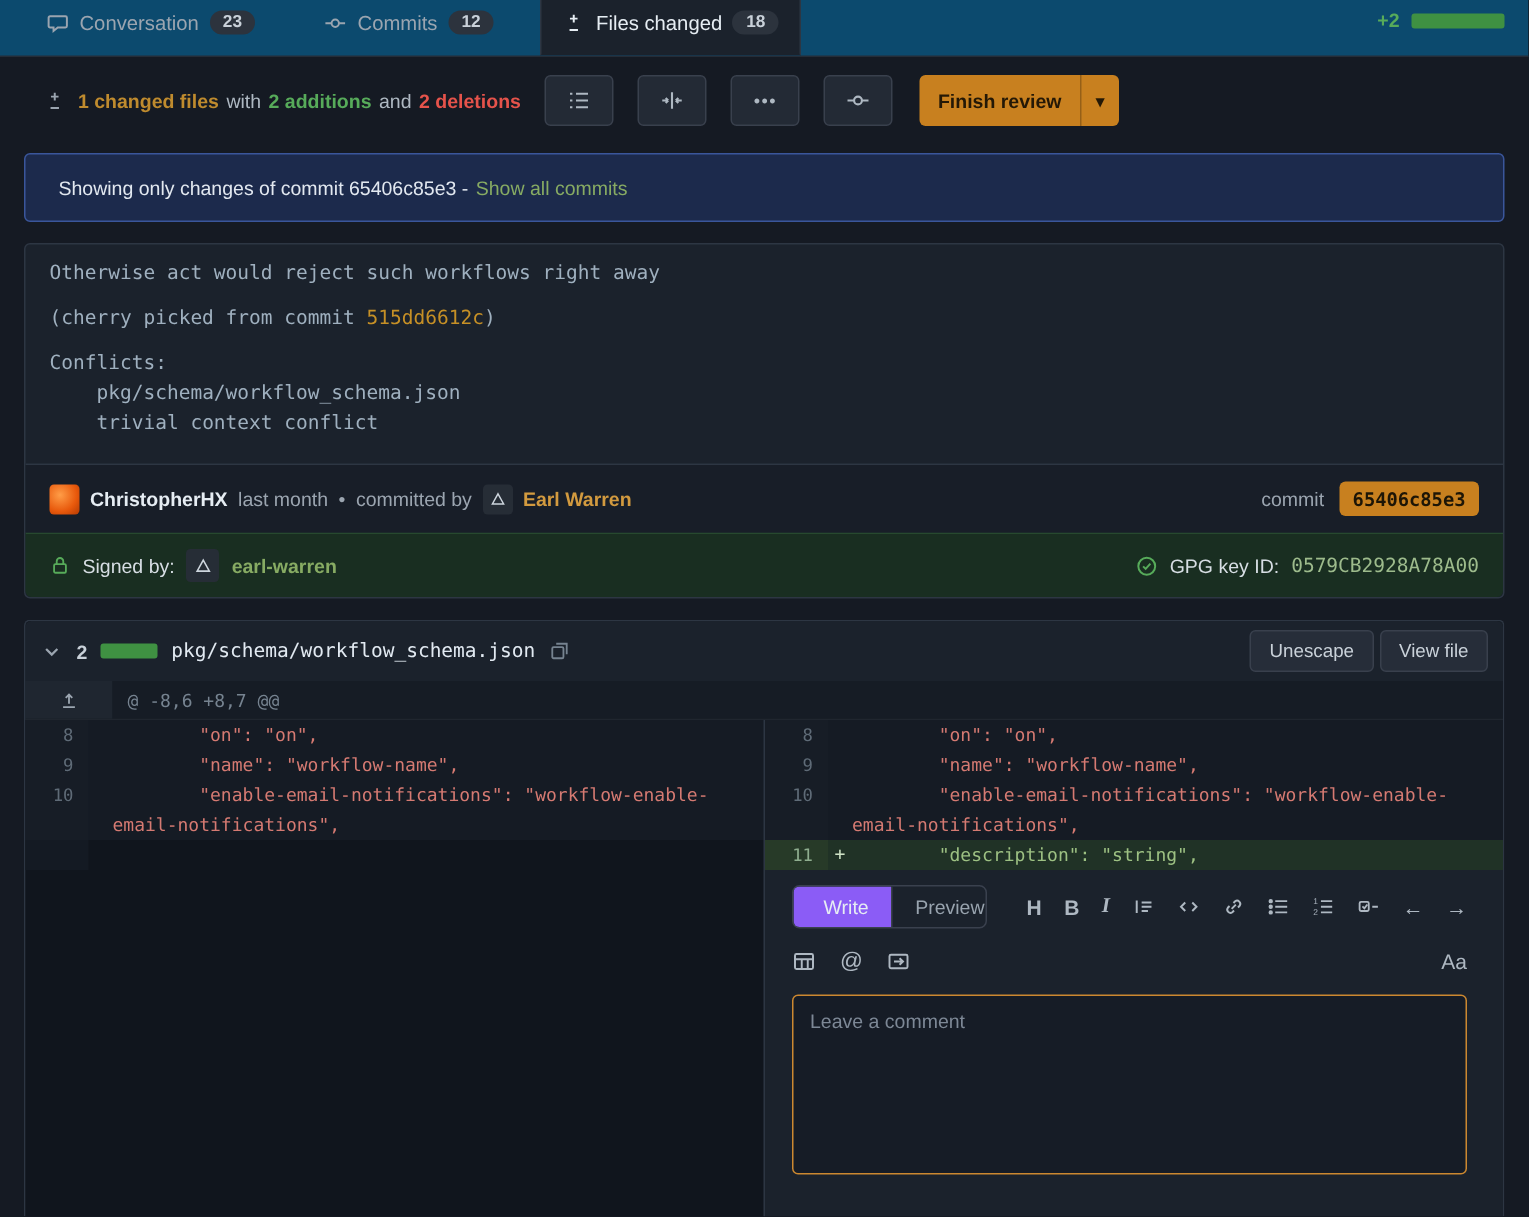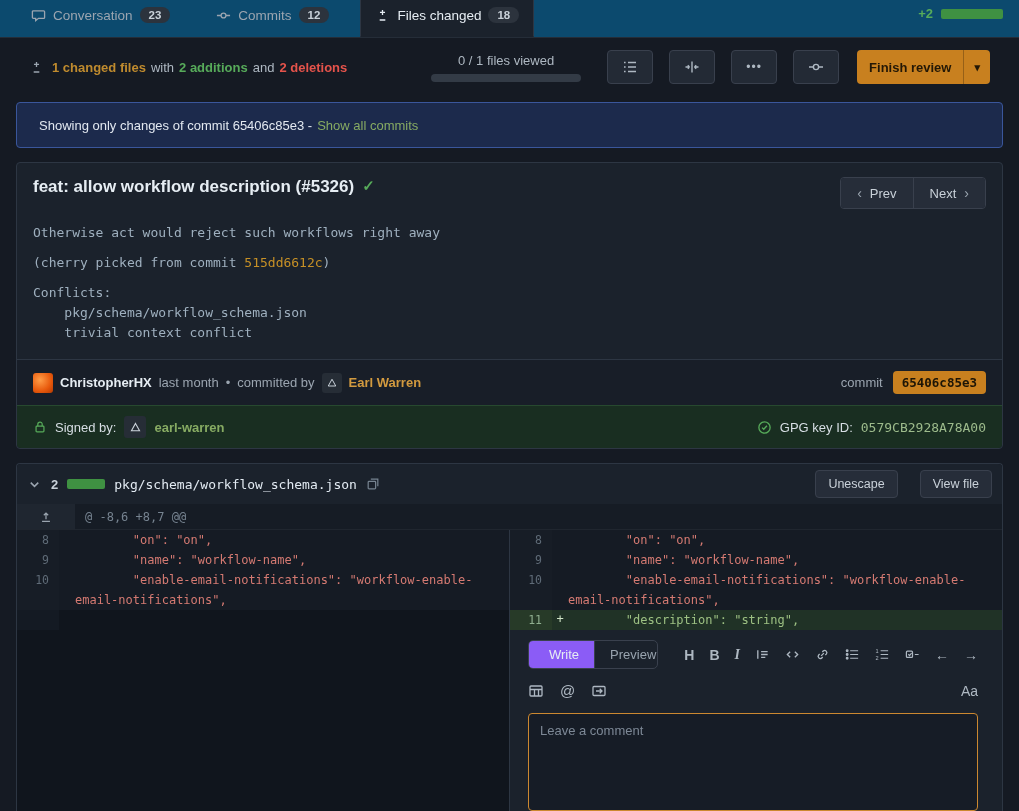--- a/index.html
+++ b/index.html
@@ -116,21 +116,21 @@
   }
   .diff-head{
     height:40px; background:#1b222c; display:flex; align-items:center; gap:9px; padding:0 10px;
     border-radius:4px 4px 0 0; flex-shrink:0;
   }
   .diff-head .chev{ color:#9ba5b0; cursor:pointer; display:flex; }
   .diff-head .fcount{ color:#c9d1d9; font-weight:600; }
   .diff-head .fbar{ width:38px; height:10px; background:#3f9142; border-radius:2px; }
   .file-path{ color:#e2eaf2; font-size:13px; }
   .copy-icon{ color:#768390; cursor:pointer; display:flex; }
-  .diff-head-btns{ margin-left:auto; display:flex; gap:22px; }
+  .diff-head-btns{ margin-left:auto; display:flex; gap:4px; }
   .small-btn{
     background:#262d39; border:1px solid #39404d; color:#c9d1d9; font-size:12.5px;
     padding:6px 12px; border-radius:4px; cursor:pointer;
   }
   .hunk-row{ display:flex; height:26px; flex-shrink:0; border-bottom:1px solid #20262f; }
   .hunk-gutter{
     width:58px; background:#1f2630; display:flex; align-items:center; justify-content:center;
     color:#9ba5b0; cursor:pointer; flex-shrink:0;
   }
   .hunk-text{
@@ -227,24 +227,20 @@
           <path d="M8 2v5.4M5.3 4.7h5.4M5 12.8h6"></path>
         </svg>
     </span>
     <span class="orange">1 changed files</span>
     <span class="plain">with</span>
     <span class="green">2 additions</span>
     <span class="plain">and</span>
     <span class="red">2 deletions</span>
   </div>
 
-  <div class="viewed-block">
-    <span class="vb-text">0 / 1 files viewed</span>
-    <div class="progress-track"></div>
-  </div>
 
   <button class="icon-btn">
     <svg width="16" height="16" viewBox="0 0 16 16" fill="none" stroke="currentColor" stroke-width="1.4">
         <path d="M2 3.5h1.6M2 8h1.6M2 12.5h1.6M6 3.5h8M6 8h8M6 12.5h8"></path>
       </svg>
   </button>
   <button class="icon-btn">
     <svg width="16" height="16" viewBox="0 0 16 16" fill="none" stroke="currentColor" stroke-width="1.4">
         <path d="M8 2.5v11M1.5 8h4M5.5 8 3.8 6.3M5.5 8 3.8 9.7M14.5 8h-4M10.5 8l1.7-1.7M10.5 8l1.7 1.7"></path>
       </svg>
@@ -264,34 +260,20 @@
     <span class="fb-caret">▾</span>
   </button>
 </div>
 
 <div class="banner">
   <span class="b-text">Showing only changes of commit 65406c85e3 -</span>
   <span class="b-link">Show all commits</span>
 </div>
 
 <div class="commit-box">
-  <div class="commit-head">
-    <span class="commit-title">feat: allow workflow description (#5326)</span>
-    <span class="commit-check">✓</span>
-    <div class="prevnext">
-      <div class="pn-btn">
-        <span class="pn-chevron">‹</span>
-        <span>Prev</span>
-      </div>
-      <div class="pn-btn">
-        <span>Next</span>
-        <span class="pn-chevron">›</span>
-      </div>
-    </div>
-  </div>
   <div class="commit-body mono">
     <div class="para">Otherwise act would reject such workflows right away</div>
     <div class="para"><span>(cherry picked from commit </span><span class="sha-inline">515dd6612c</span><span>)</span></div>
     <div class="para">Conflicts:
     pkg/schema/workflow_schema.json
     trivial context conflict</div>
   </div>
   <div class="author-row">
     <span class="avatar orange"></span>
     <span class="author-name">ChristopherHX</span>

